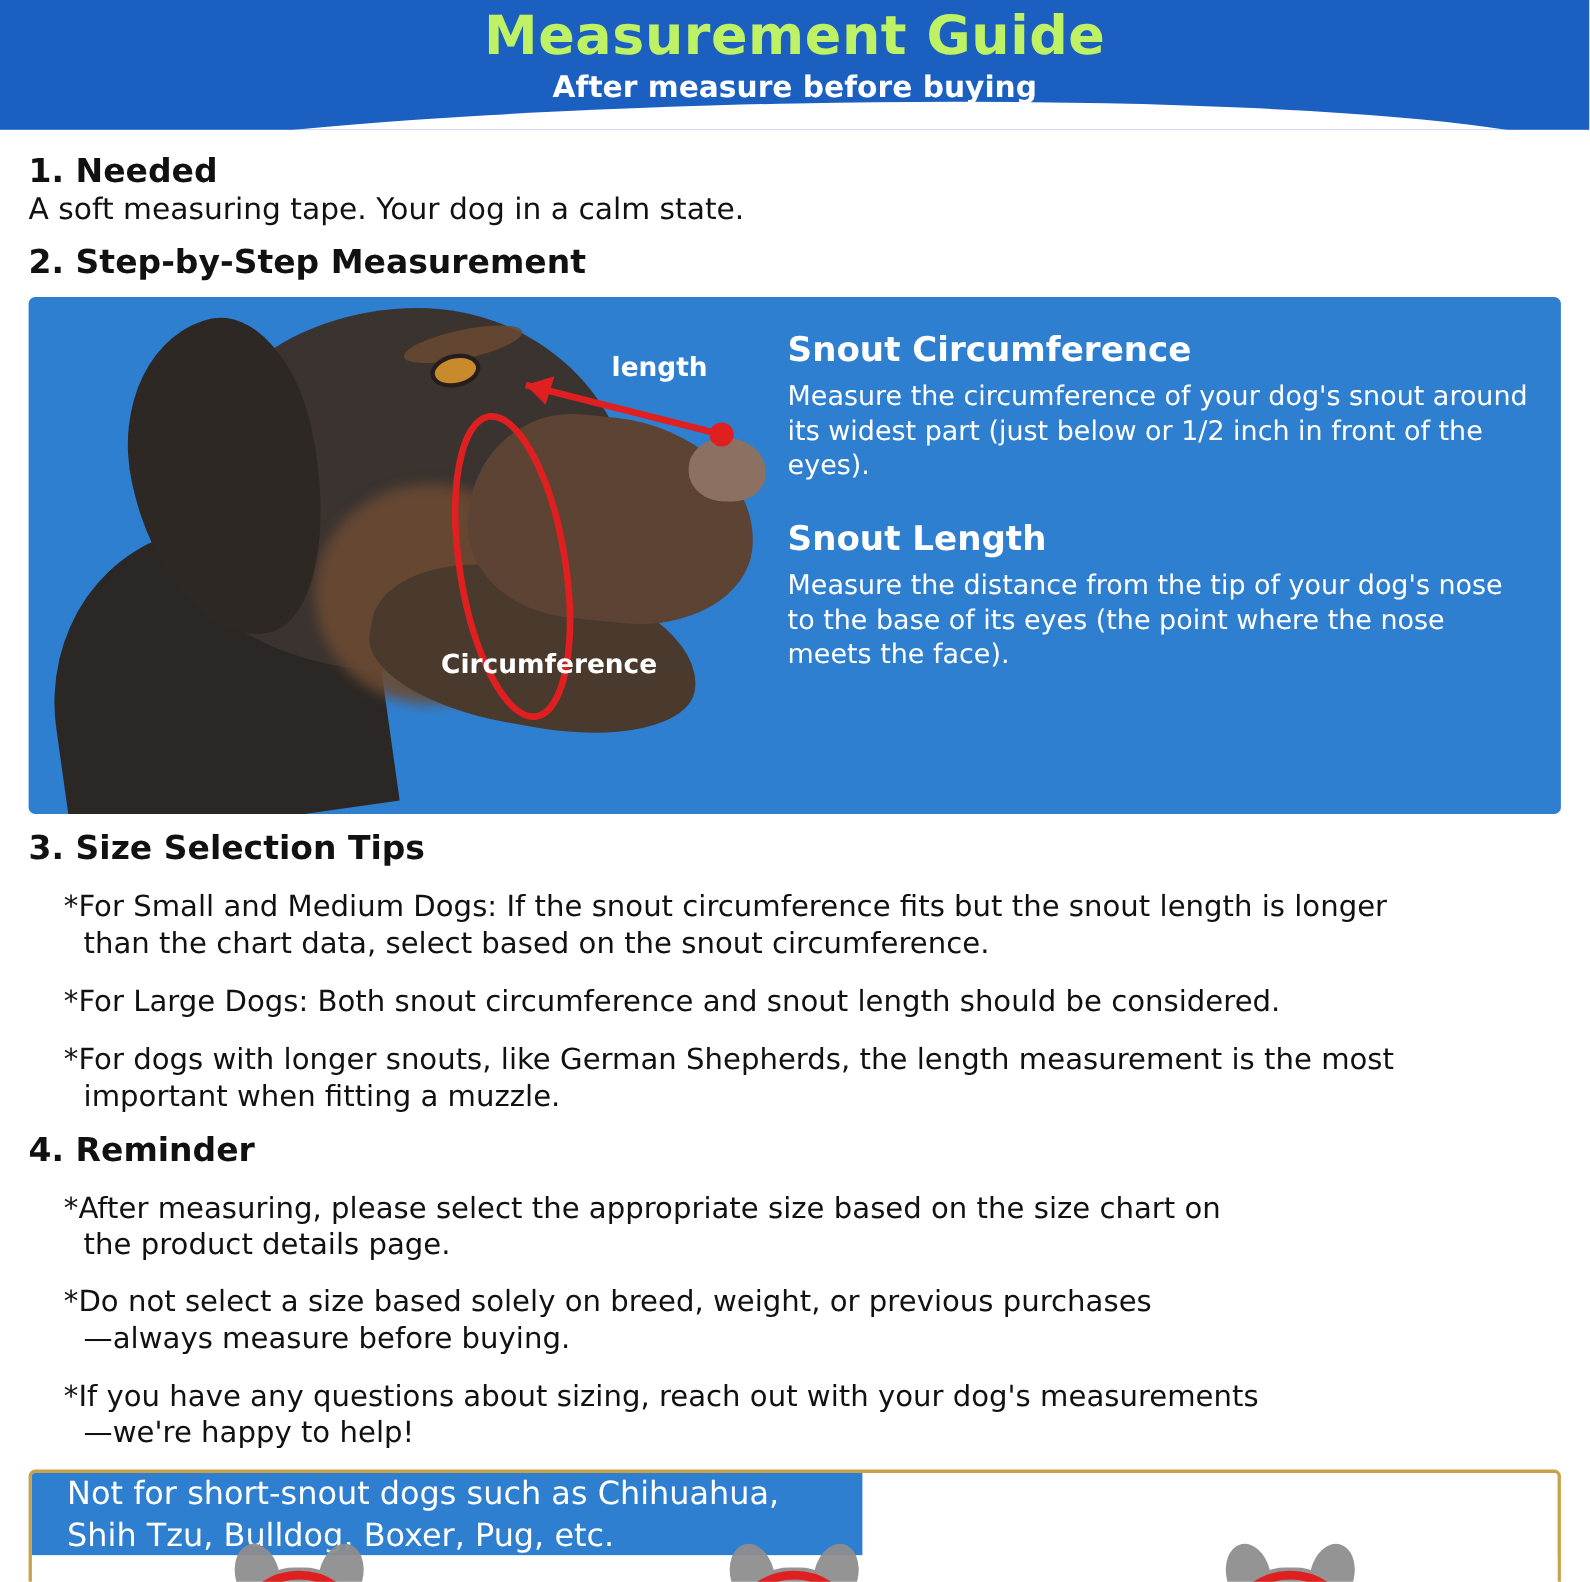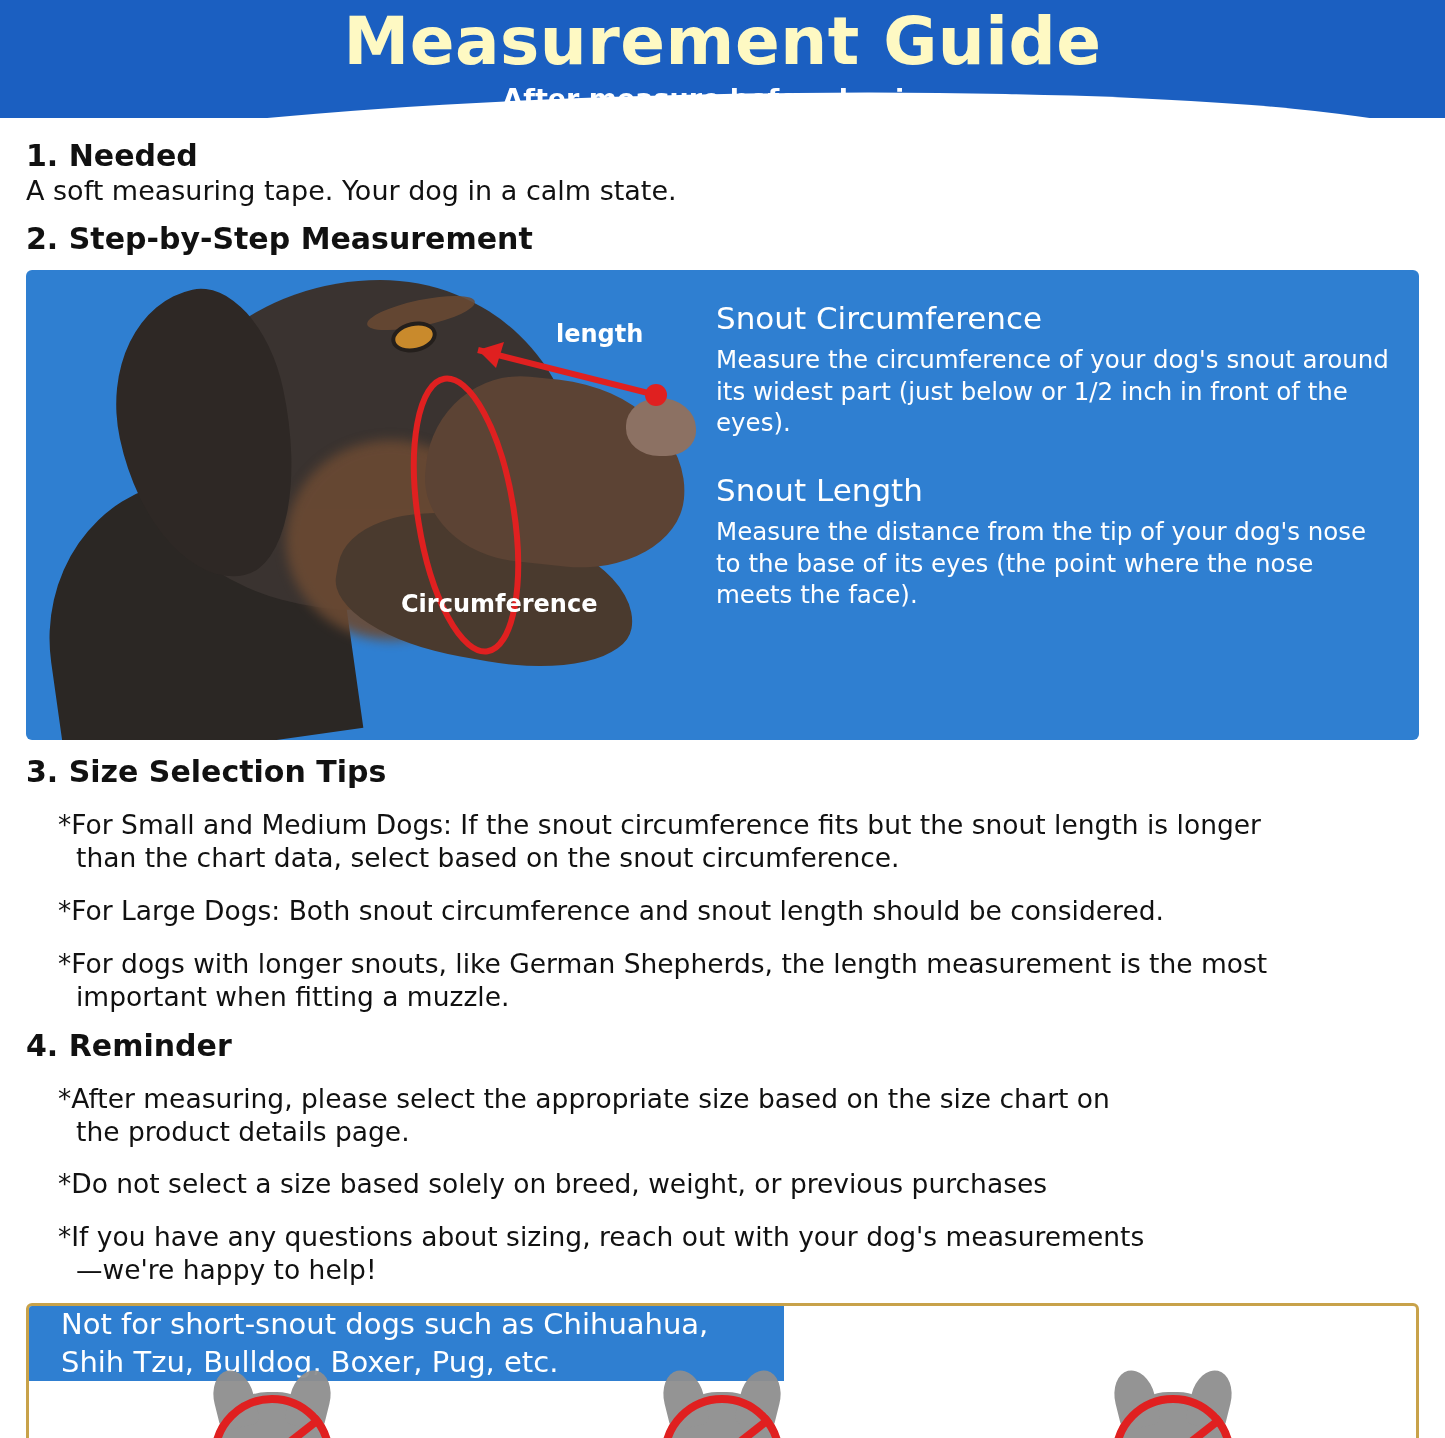--- a/index.html
+++ b/index.html
@@ -26,22 +26,22 @@
     background: #1b5fc1;
     overflow: hidden;
   }
   .header-inner {
     position: relative;
     z-index: 2;
     text-align: center;
     padding-top: 6px;
   }
   .header-title {
-    color: #fef9c3;
-    font-size: 66px;
+    color: #bef264;
+    font-size: 49px;
     font-weight: bold;
     letter-spacing: 0.5px;
     line-height: 1.1;
   }
   .header-sub {
     color: #ffffff;
     font-size: 27px;
     font-weight: bold;
     margin-top: 4px;
   }
@@ -192,21 +192,21 @@
     font-size: 24px;
   }
 
   .text-pane {
     flex: 1;
     padding: 30px 26px 20px 30px;
     color: #ffffff;
   }
   .pane-h {
     font-size: 31px;
-    font-weight: normal;
+    font-weight: bold;
     margin-bottom: 8px;
   }
   .pane-p {
     font-size: 24.5px;
     line-height: 1.28;
   }
   .pane-gap { height: 34px; }
 
   
   .bullets {
@@ -351,21 +351,21 @@
     <div class="section-title">3. Size Selection Tips</div>
     <div class="bullets">
       <p><span>*For Small and Medium Dogs: If the snout circumference fits but the snout length is longer</span><span class="cont">than the chart data, select based on the snout circumference.</span></p>
       <p><span>*For Large Dogs: Both snout circumference and snout length should be considered.</span></p>
       <p><span>*For dogs with longer snouts, like German Shepherds, the length measurement is the most</span><span class="cont">important when fitting a muzzle.</span></p>
     </div>
 
     <div class="section-title">4. Reminder</div>
     <div class="bullets">
       <p><span>*After measuring, please select the appropriate size based on the size chart on</span><span class="cont">the product details page.</span></p>
-      <p><span>*Do not select a size based solely on breed, weight, or previous purchases</span></p>
+      <p><span>*Do not select a size based solely on breed, weight, or previous purchases</span><span class="cont">—always measure before buying.</span></p>
       <p><span>*If you have any questions about sizing, reach out with your dog's measurements</span><span class="cont">—we're happy to help!</span></p>
     </div>
   </div>
 
   <div class="warning">
     <div class="warning-text">
       <div>
         <div>Not for short-snout dogs such as Chihuahua,</div>
         <div>Shih Tzu, Bulldog, Boxer, Pug, etc.</div>
       </div>

